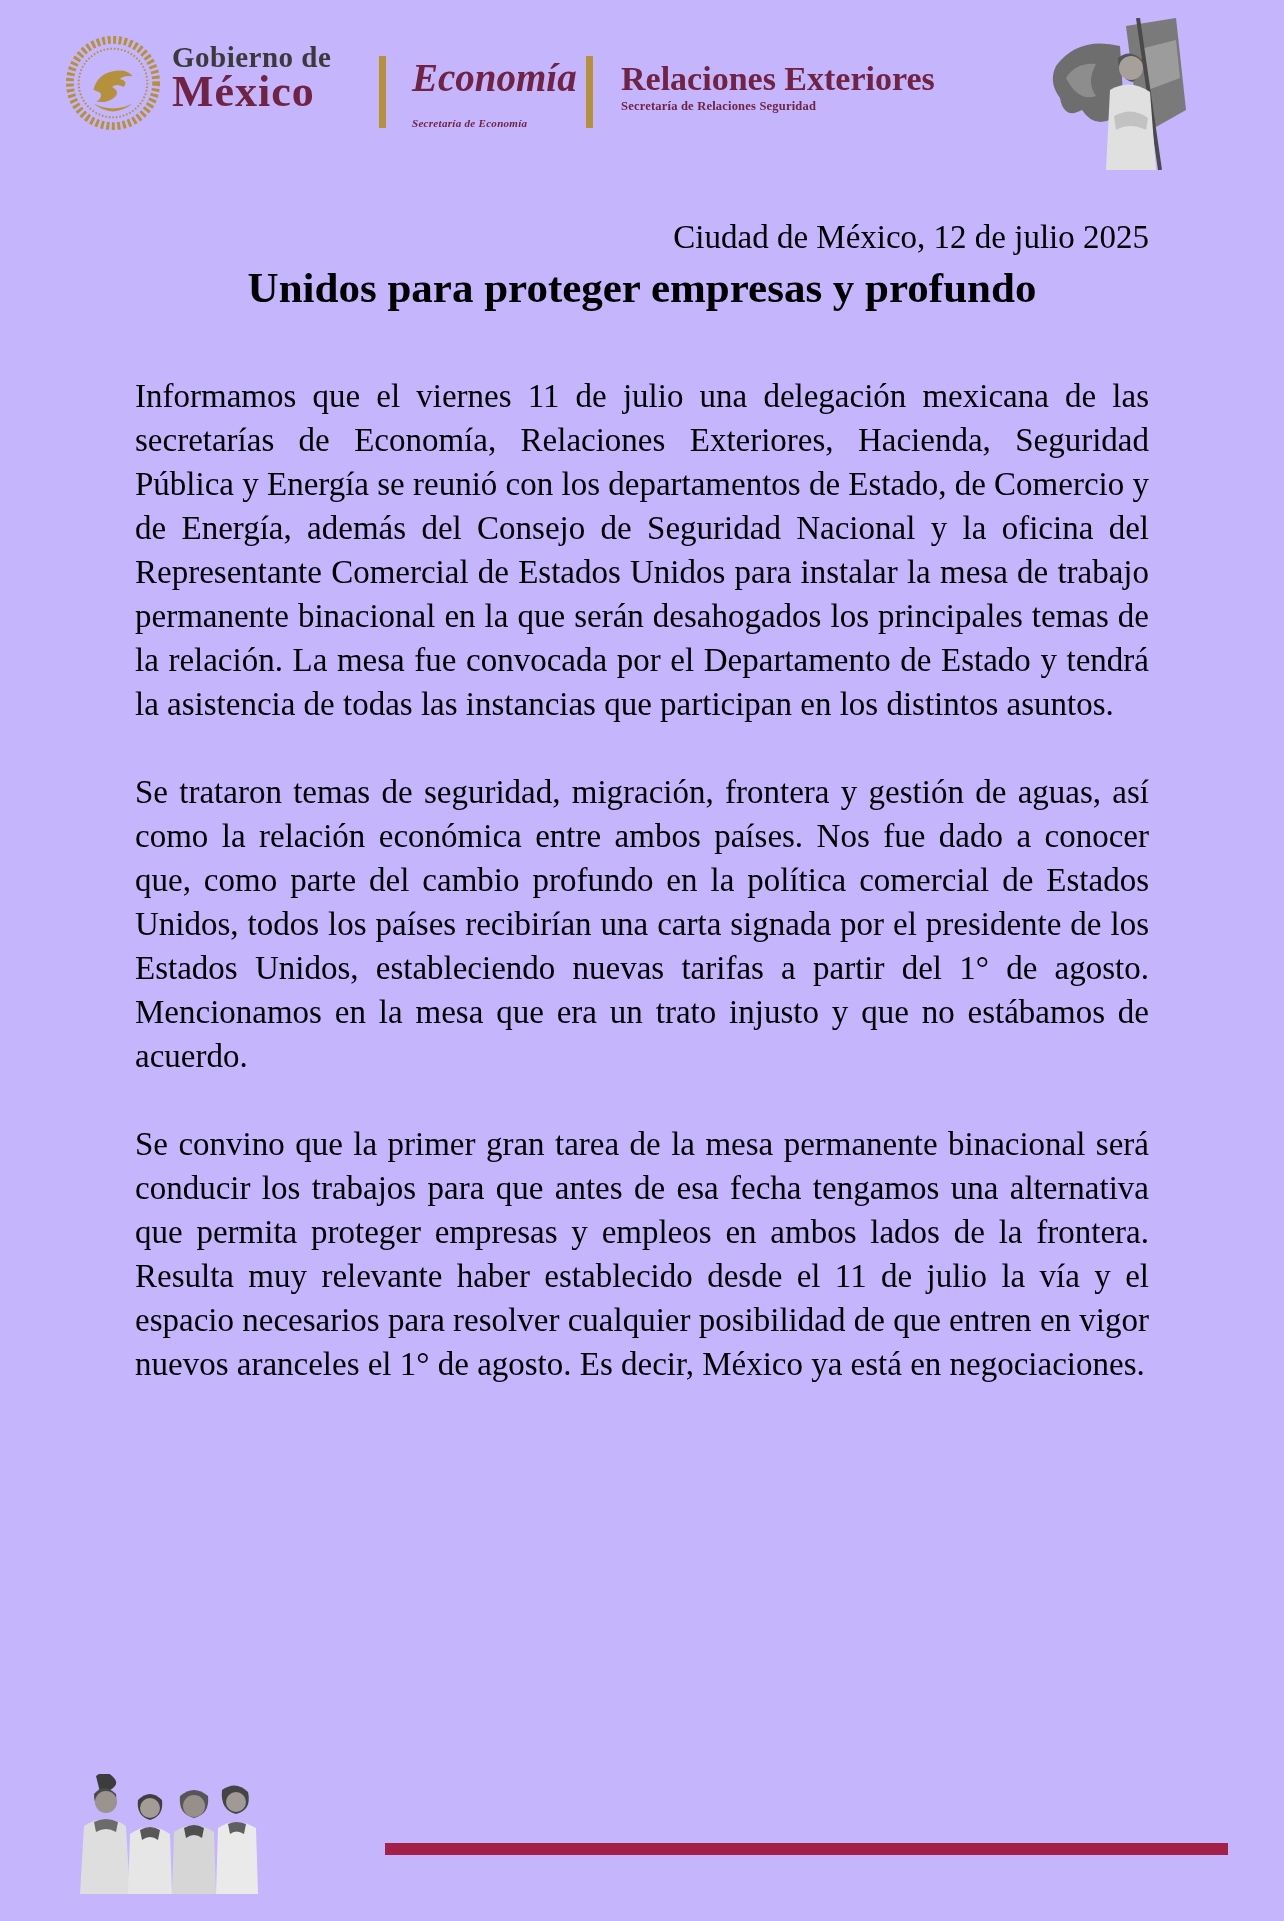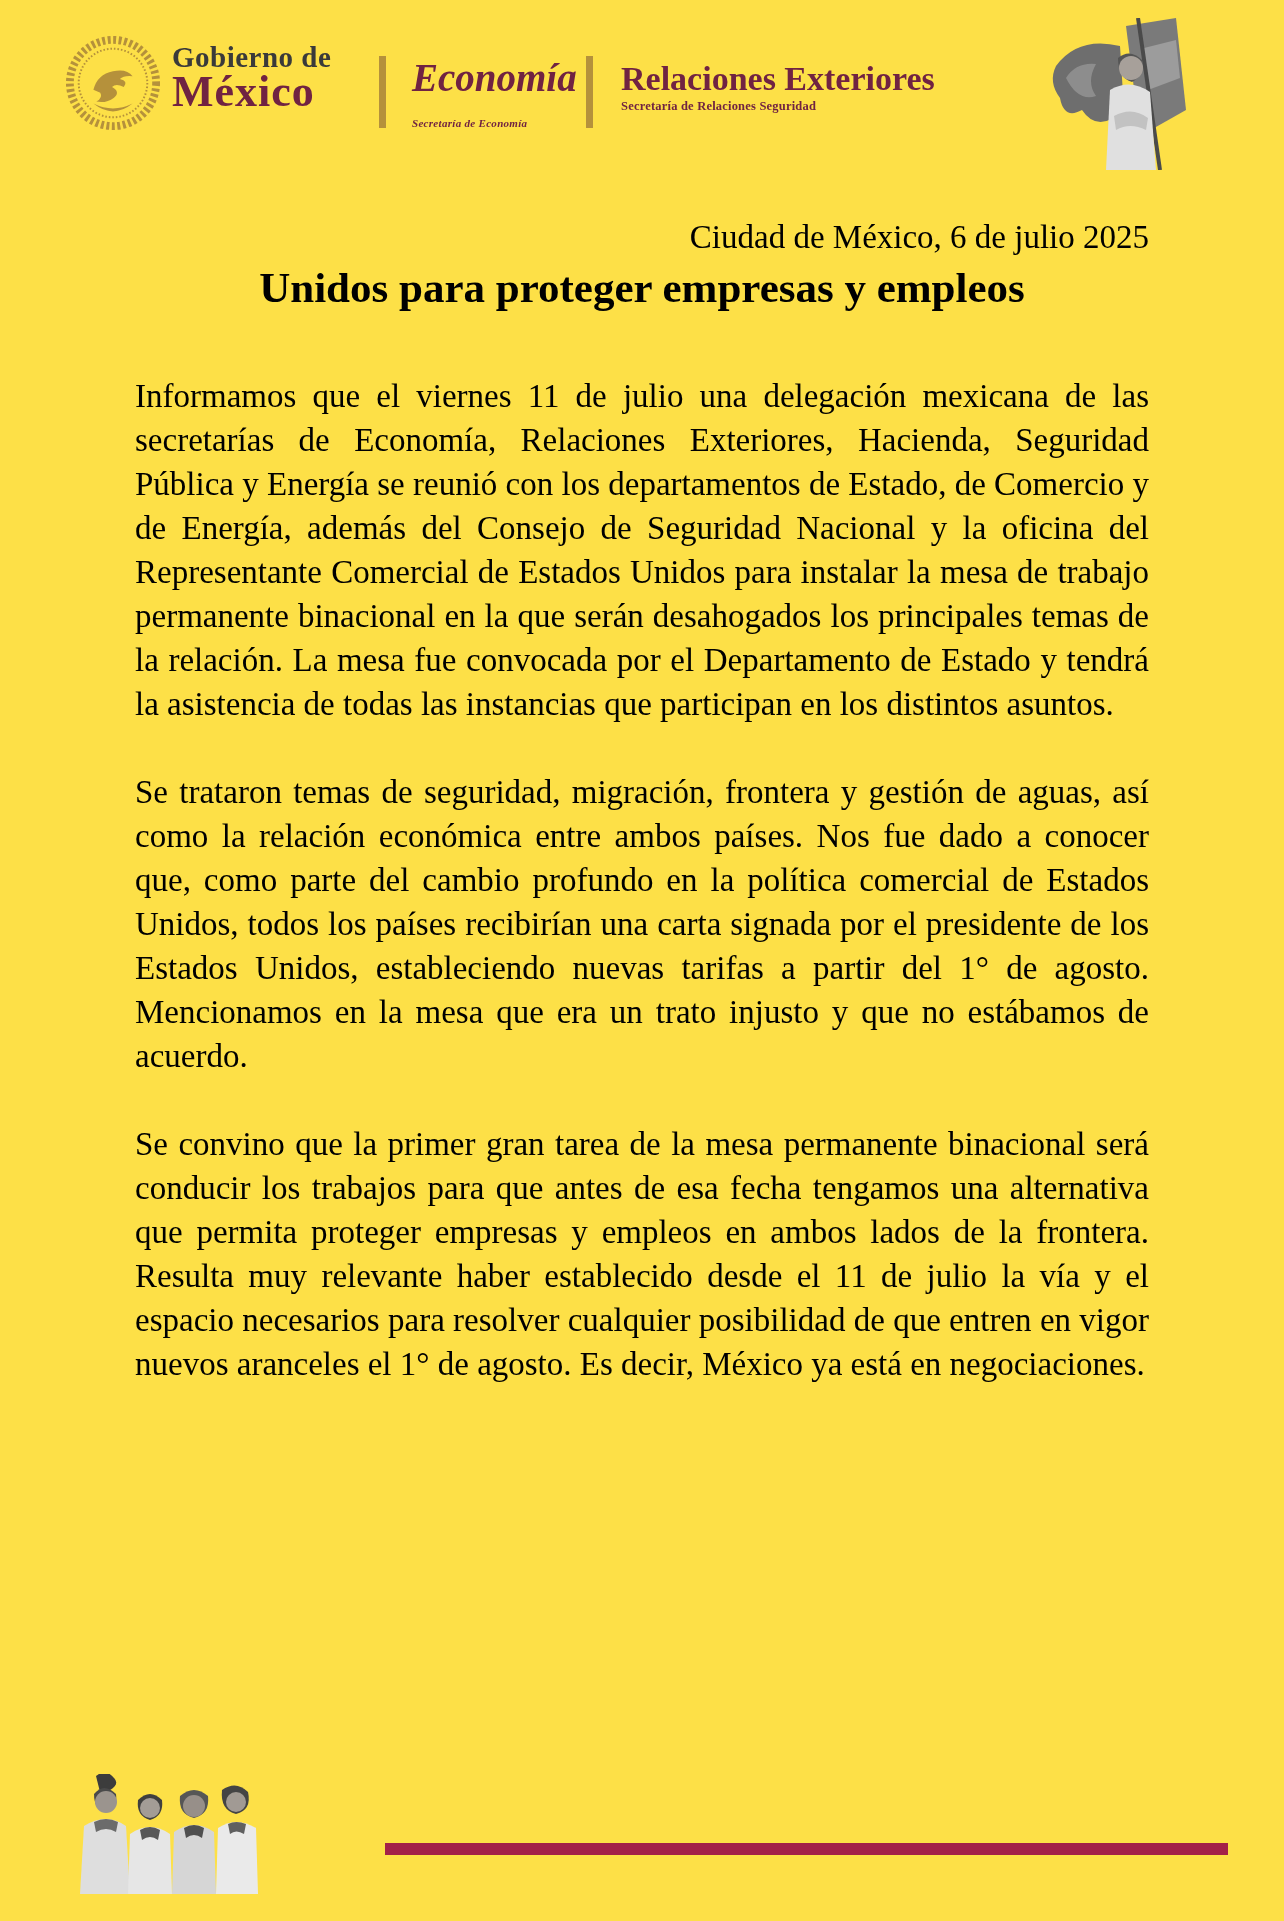--- a/index.html
+++ b/index.html
@@ -1,20 +1,20 @@
 <!DOCTYPE html>
 <html><head>
 <meta charset="utf-8">
 <style>
   html,body { margin:0; padding:0; background:#e8e8e8; }
   .page {
     position:relative;
     width:1284px; height:1921px;
     margin:0 auto;
-    background:#fde047;
+    background:#c4b5fd;
     font-family:"Liberation Serif", serif;
     color:#000;
     overflow:hidden;
   }
 
   
   .seal { position:absolute; left:64px; top:32px; }
   .gob-text { position:absolute; left:172px; top:42px; }
   .gob-line1 { font-size:29px; font-weight:bold; color:#3a3a3a; letter-spacing:0.5px; line-height:1.05; }
   .gob-line2 { font-size:44px; font-weight:bold; color:#702342; letter-spacing:1px; line-height:1.0; margin-top:-2px; }
@@ -90,24 +90,24 @@
       <path d="M118 30 L150 22 L154 60 L122 72 Z" fill="#9c9c9c"></path>
       <line x1="112" y1="0" x2="134" y2="152" stroke="#4a4a4a" stroke-width="4"></line>
       <path d="M92 40 Q104 30 116 42 Q118 58 106 64 Q92 60 92 40 Z" fill="#555555"></path>
       <circle cx="105" cy="50" r="12" fill="#a7a09a"></circle>
       <path d="M84 72 Q104 60 124 74 L130 152 L80 152 Z" fill="#e0e0e0"></path>
       <path d="M88 98 Q106 88 122 100 L120 112 Q104 104 90 112 Z" fill="#c2c2c2"></path>
     </svg>
   </div>
 
   <div class="main">
-    <div class="dateline">Ciudad de México, 6 de julio 2025</div>
+    <div class="dateline">Ciudad de México, 12 de julio 2025</div>
 
     <div class="doc-title">
-      <div>Unidos para proteger empresas y empleos</div>
+      <div>Unidos para proteger empresas y profundo</div>
     </div>
 
     <p class="body-par first">Informamos que el viernes 11 de julio una delegación mexicana de las secretarías de Economía, Relaciones Exteriores, Hacienda, Seguridad Pública y Energía se reunió con los departamentos de Estado, de Comercio y de Energía, además del Consejo de Seguridad Nacional y la oficina del Representante Comercial de Estados Unidos para instalar la mesa de trabajo permanente binacional en la que serán desahogados los principales temas de la relación. La mesa fue convocada por el Departamento de Estado y tendrá la asistencia de todas las instancias que participan en los distintos asuntos.</p>
     <p class="body-par">Se trataron temas de seguridad, migración, frontera y gestión de aguas, así como la relación económica entre ambos países. Nos fue dado a conocer que, como parte del cambio profundo en la política comercial de Estados Unidos, todos los países recibirían una carta signada por el presidente de los Estados Unidos, estableciendo nuevas tarifas a partir del 1° de agosto. Mencionamos en la mesa que era un trato injusto y que no estábamos de acuerdo.</p>
     <p class="body-par">Se convino que la primer gran tarea de la mesa permanente binacional será conducir los trabajos para que antes de esa fecha tengamos una alternativa que permita proteger empresas y empleos en ambos lados de la frontera. Resulta muy relevante haber establecido desde el 11 de julio la vía y el espacio necesarios para resolver cualquier posibilidad de que entren en vigor nuevos aranceles el 1° de agosto. Es decir, México ya está en negociaciones.</p>
 
   </div>
 
   <div class="women-img">
     <svg width="198" height="120" viewBox="0 0 198 120" aria-hidden="true">

